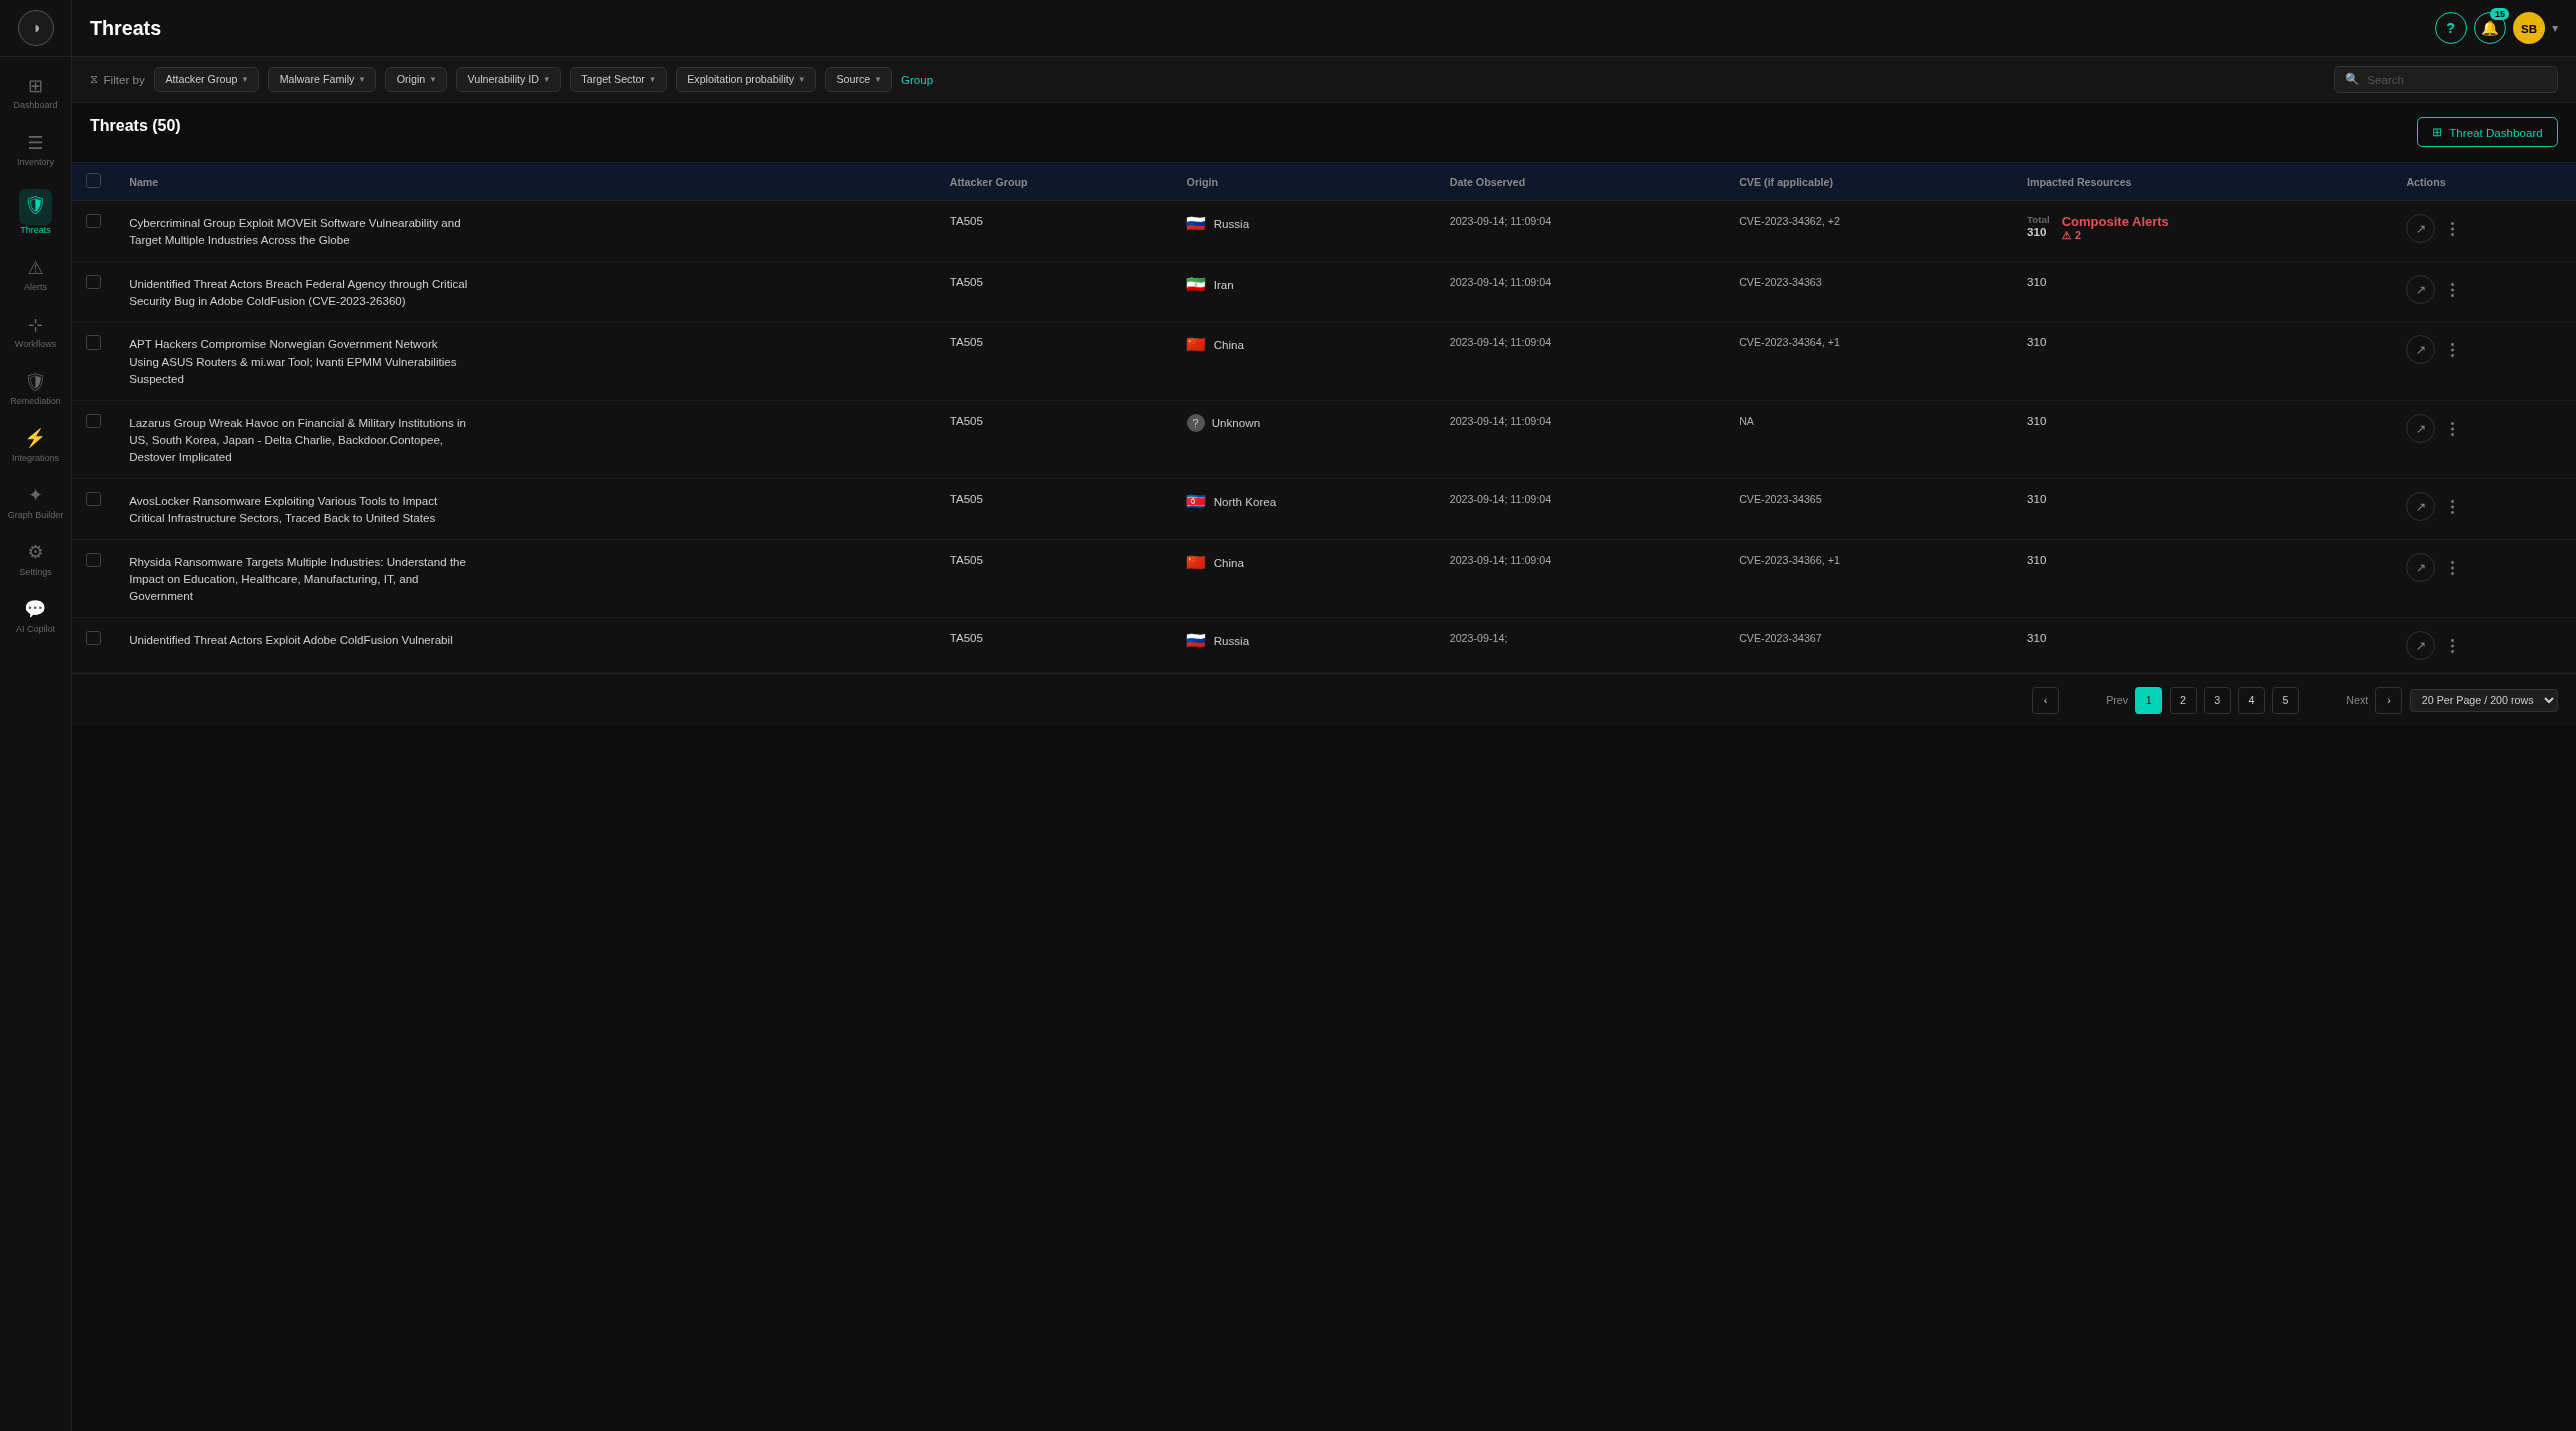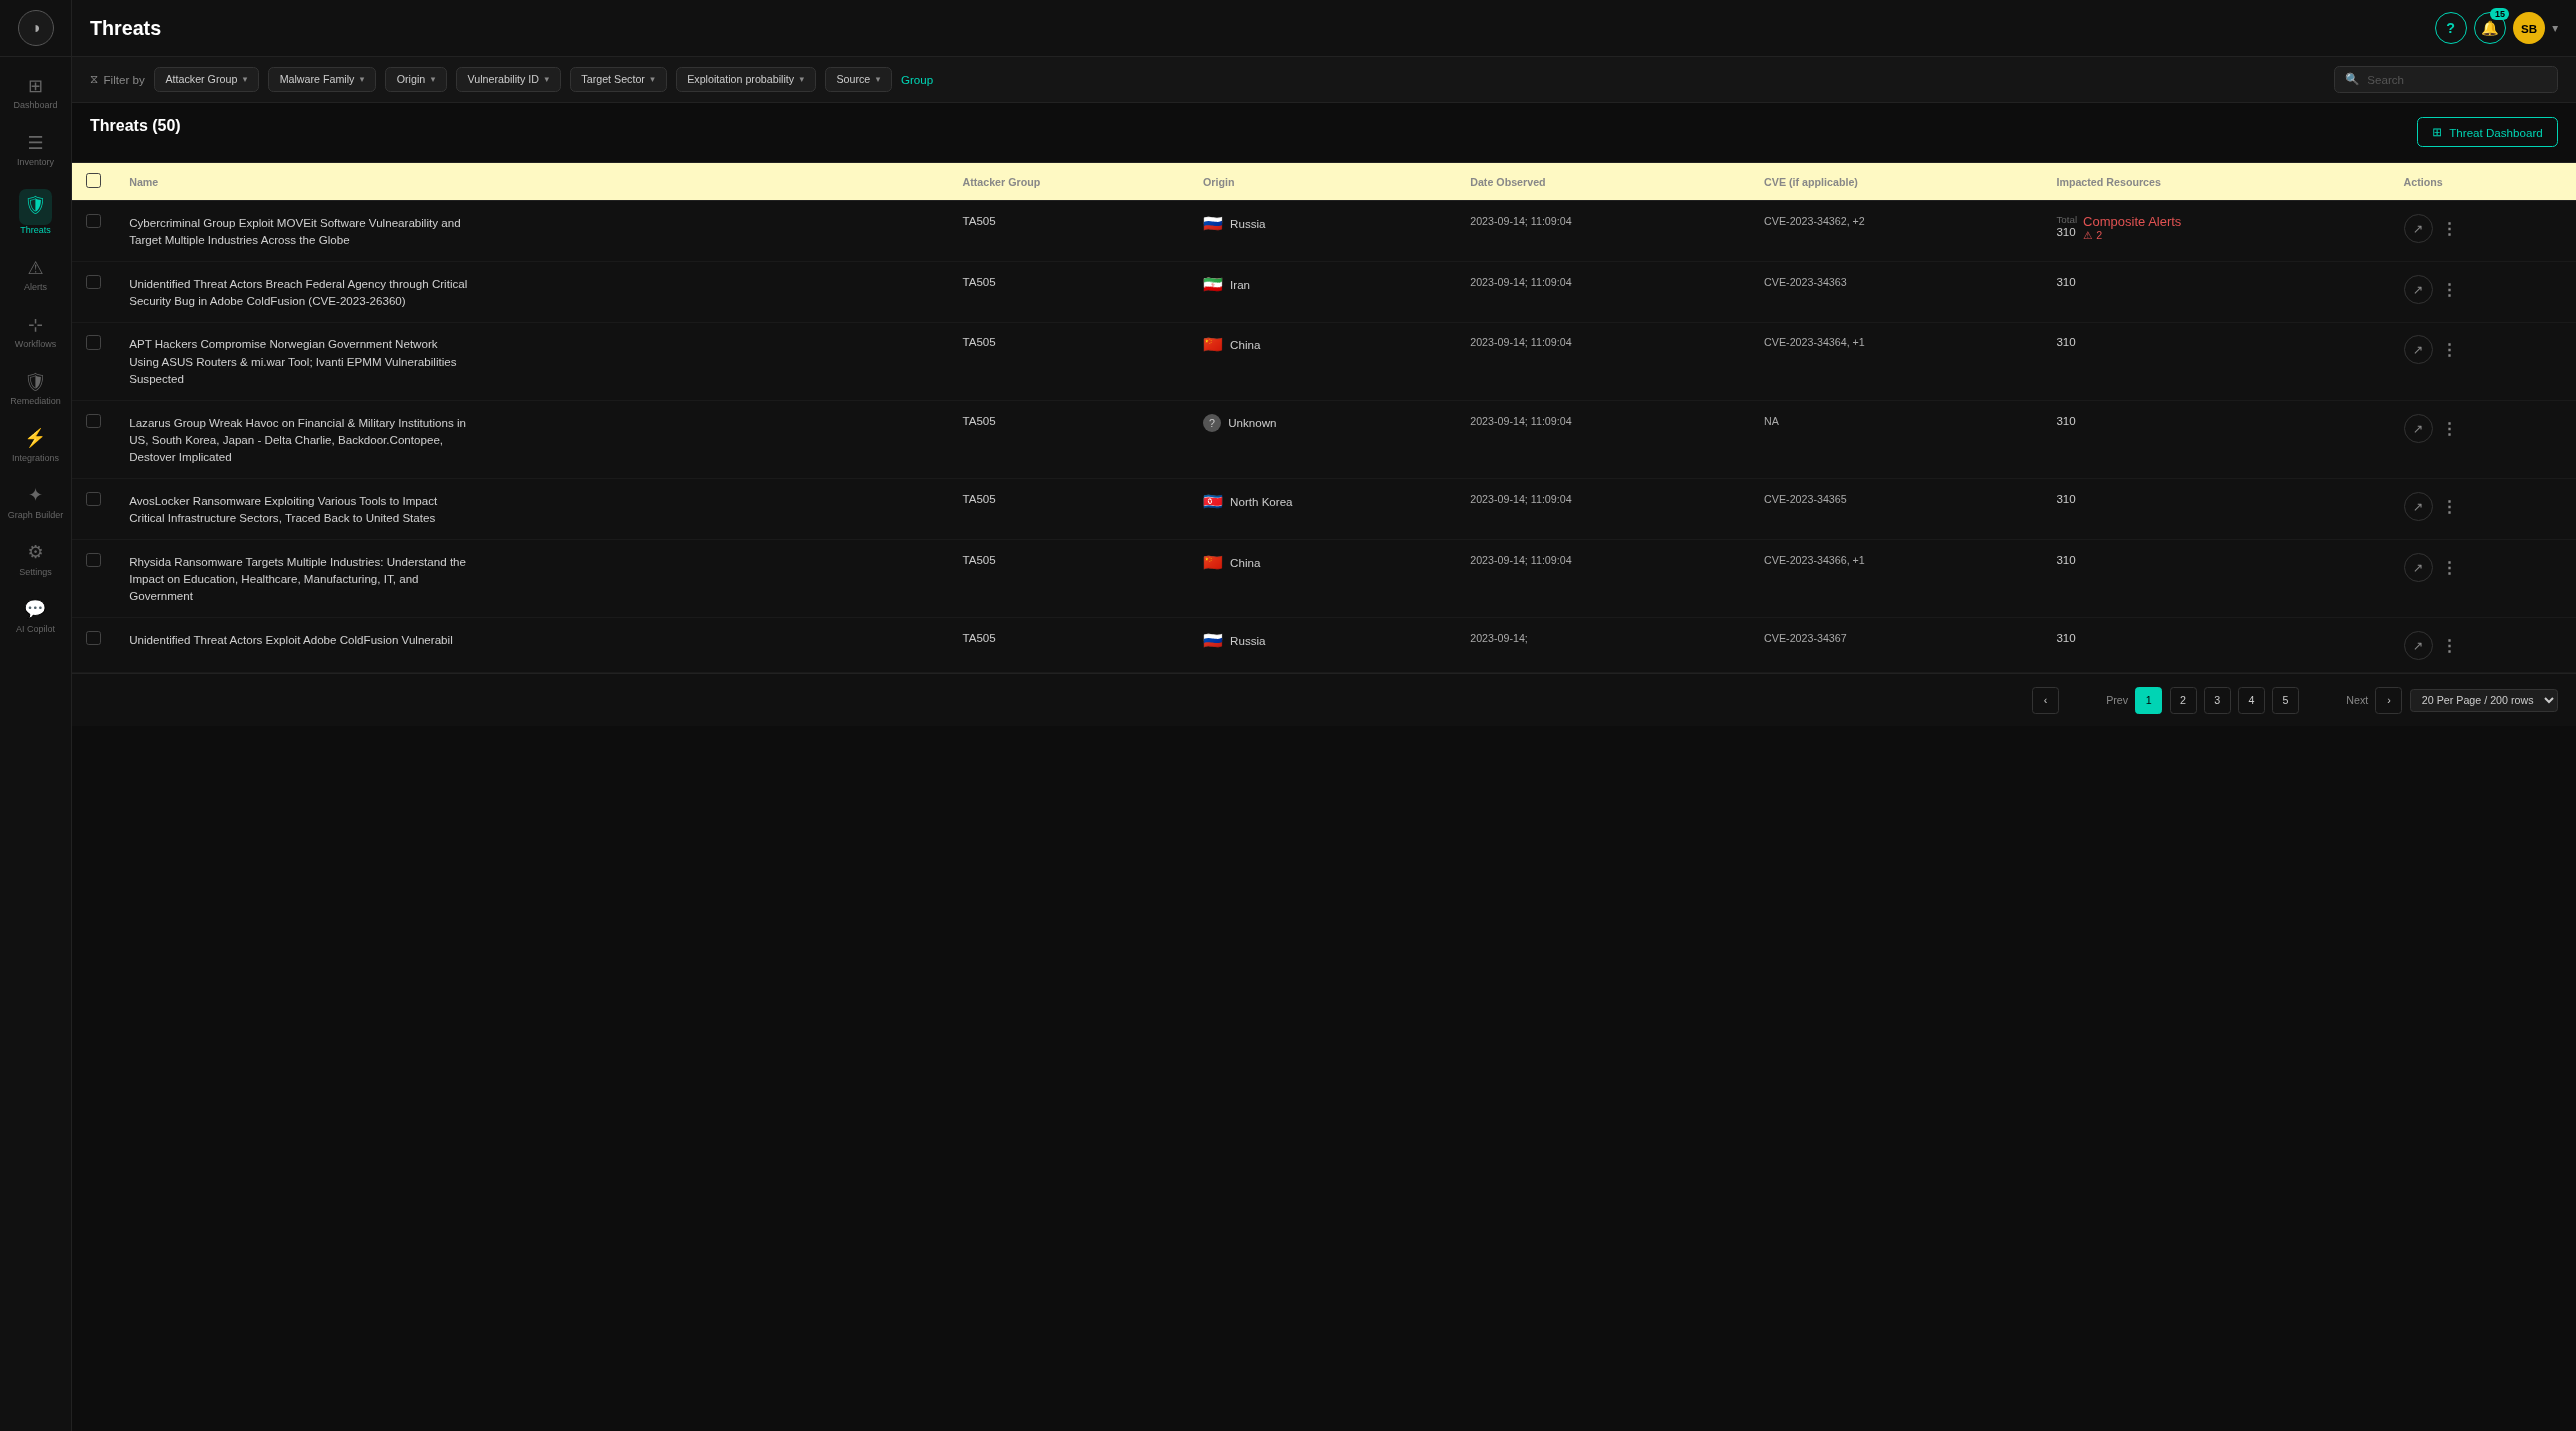--- a/index.html
+++ b/index.html
@@ -228,21 +228,21 @@
       align-items: center;
       gap: 7.2px;
     }
 
     
     .threats-table {
       width: 100%;
       border-collapse: collapse;
     }
     .threats-table thead tr {
-      background: #fef9c3;
+      background: #0f172a;
       border-top: 0.9px solid #222;
       border-bottom: 0.9px solid #222;
       margin-top: 13px;
     }
     .threats-table th {
       padding: 10.7px 14.3px;
       text-align: left;
       font-size: 10.7px;
       font-weight: 600;
       color: #888;
@@ -589,21 +589,21 @@
             <td>
               <div class="origin-cell">
                 <span class="flag">🇷🇺</span>
                 <span>Russia</span>
               </div>
             </td>
             <td><span class="date-cell">2023-09-14; 11:09:04</span></td>
             <td><span class="cve-cell">CVE-2023-34362, +2</span></td>
             <td>
       <div class="impacted-cell">
-        <div style="display:flex; gap:6px; align-items:flex-start;">
+        <div style="display:flex; gap:12px; align-items:flex-start;font-weight:bold;">
           <div>
             <div class="total-label">Total</div>
             <div class="impacted-number">310</div>
           </div>
           <div>
             <div class="composite-label">Composite Alerts</div>
             <div class="alert-badge">
               <span class="alert-icon">⚠</span>
               <span>2</span>
             </div>

